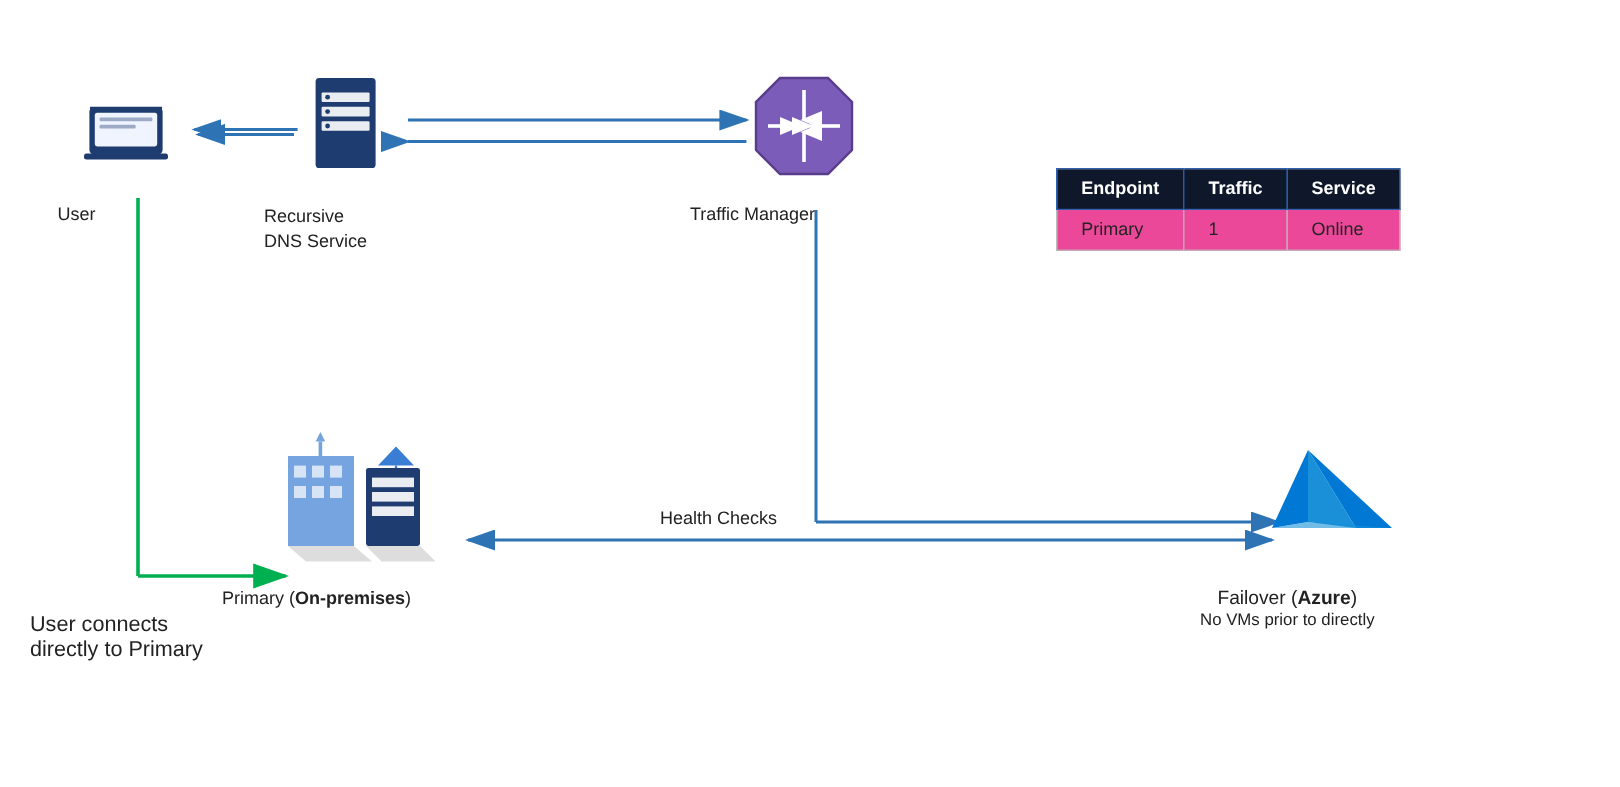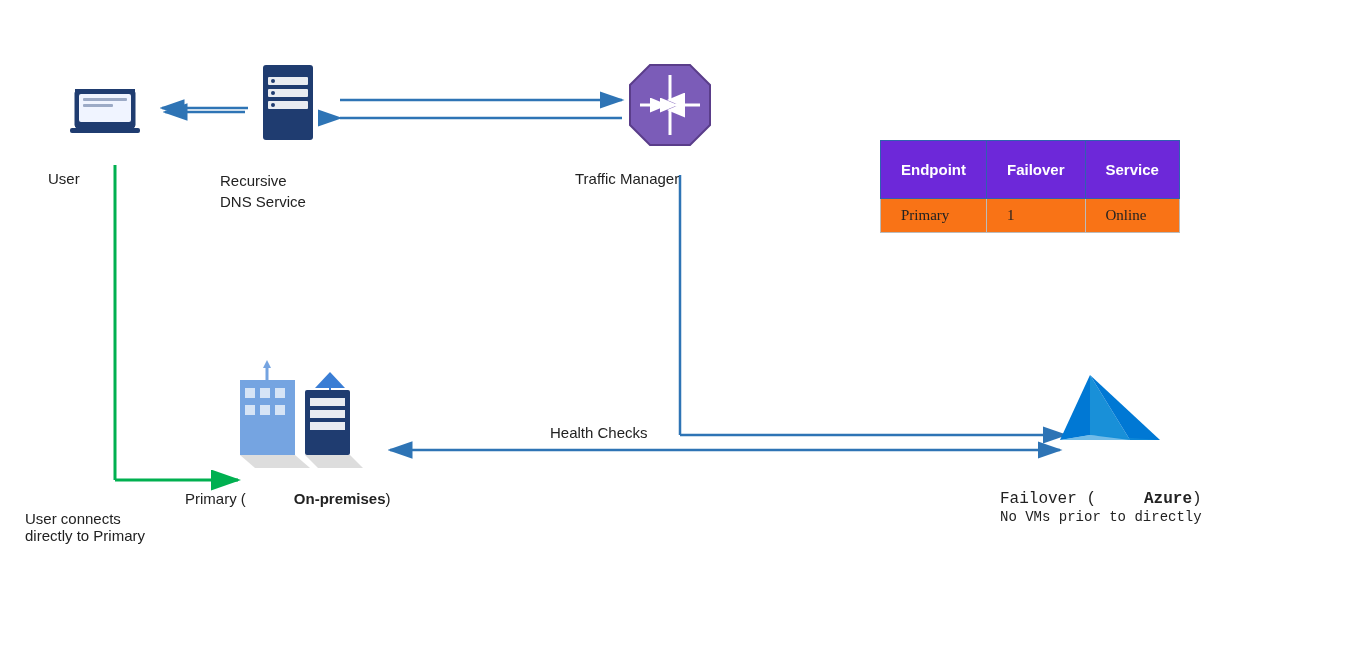--- a/index.html
+++ b/index.html
@@ -67,40 +67,39 @@
 
     
     .priority-table {
       position: absolute;
       top: 140px;
       left: 880px;
       border-collapse: collapse;
       font-size: 15px;
     }
     .priority-table th {
-      background: #6d28d9;
+      background: #0f172a;
       color: #fff;
-      padding: 20px 20px;
+      padding: 8px 20px;
       border: 1px solid #3060b0;
       font-weight: 600;
     }
     .priority-table td {
       padding: 8px 20px;
       border: 1px solid #bbb;
       color: #222;
-      background: #f97316;
-      font-family: Liberation Serif, serif;
+      background: #ec4899;
     }
     .status-online {
       color: #00aa00;
       font-weight: 500;
     }
 
     
-    .bold { font-weight: bold; margin-left: 48px; }
+    .bold { font-weight: bold; }
   </style>
 </head>
 <body>
 
 <div class="diagram-container">
 
   <svg class="arrows-svg">
 
     <defs>
       <marker id="arrowBlueRight" markerWidth="10" markerHeight="7" refX="9" refY="3.5" orient="auto">
@@ -259,34 +258,34 @@
   </div>
 
   <div style="position:absolute; top:424px; left:550px; font-size:15px; color:#222;">
     <span>Health Checks</span>
   </div>
 
   <div style="position:absolute; top:490px; left:185px; font-size:15px; color:#222; text-align:center;">
     Primary (<span class="bold">On-premises</span>)
   </div>
 
-  <div style="position:absolute; top:490px; left:1000px; font-size:16px; color:#222; text-align:center;font-family:Liberation Mono, monospace;">
+  <div style="position:absolute; top:490px; left:1000px; font-size:16px; color:#222; text-align:center;">
     Failover (<span class="bold">Azure</span>)<br>
     <span style="font-size:14px;">No VMs prior to directly</span>
   </div>
 
-  <div style="position:absolute; top:510px; left:25px; font-size:15px; color:#222; text-align:left;">
+  <div style="position:absolute; top:510px; left:25px; font-size:18px; color:#222; text-align:left;">
     User connects<br>directly to Primary
   </div>
 
   <table class="priority-table">
     <thead>
       <tr>
         <th>Endpoint</th>
-        <th>Failover</th>
+        <th>Traffic</th>
         <th>Service</th>
       </tr>
     </thead>
     <tbody>
       <tr>
         <td>Primary</td>
         <td>1</td>
         <td class="status-online">Online</td>
       </tr>
     </tbody>

